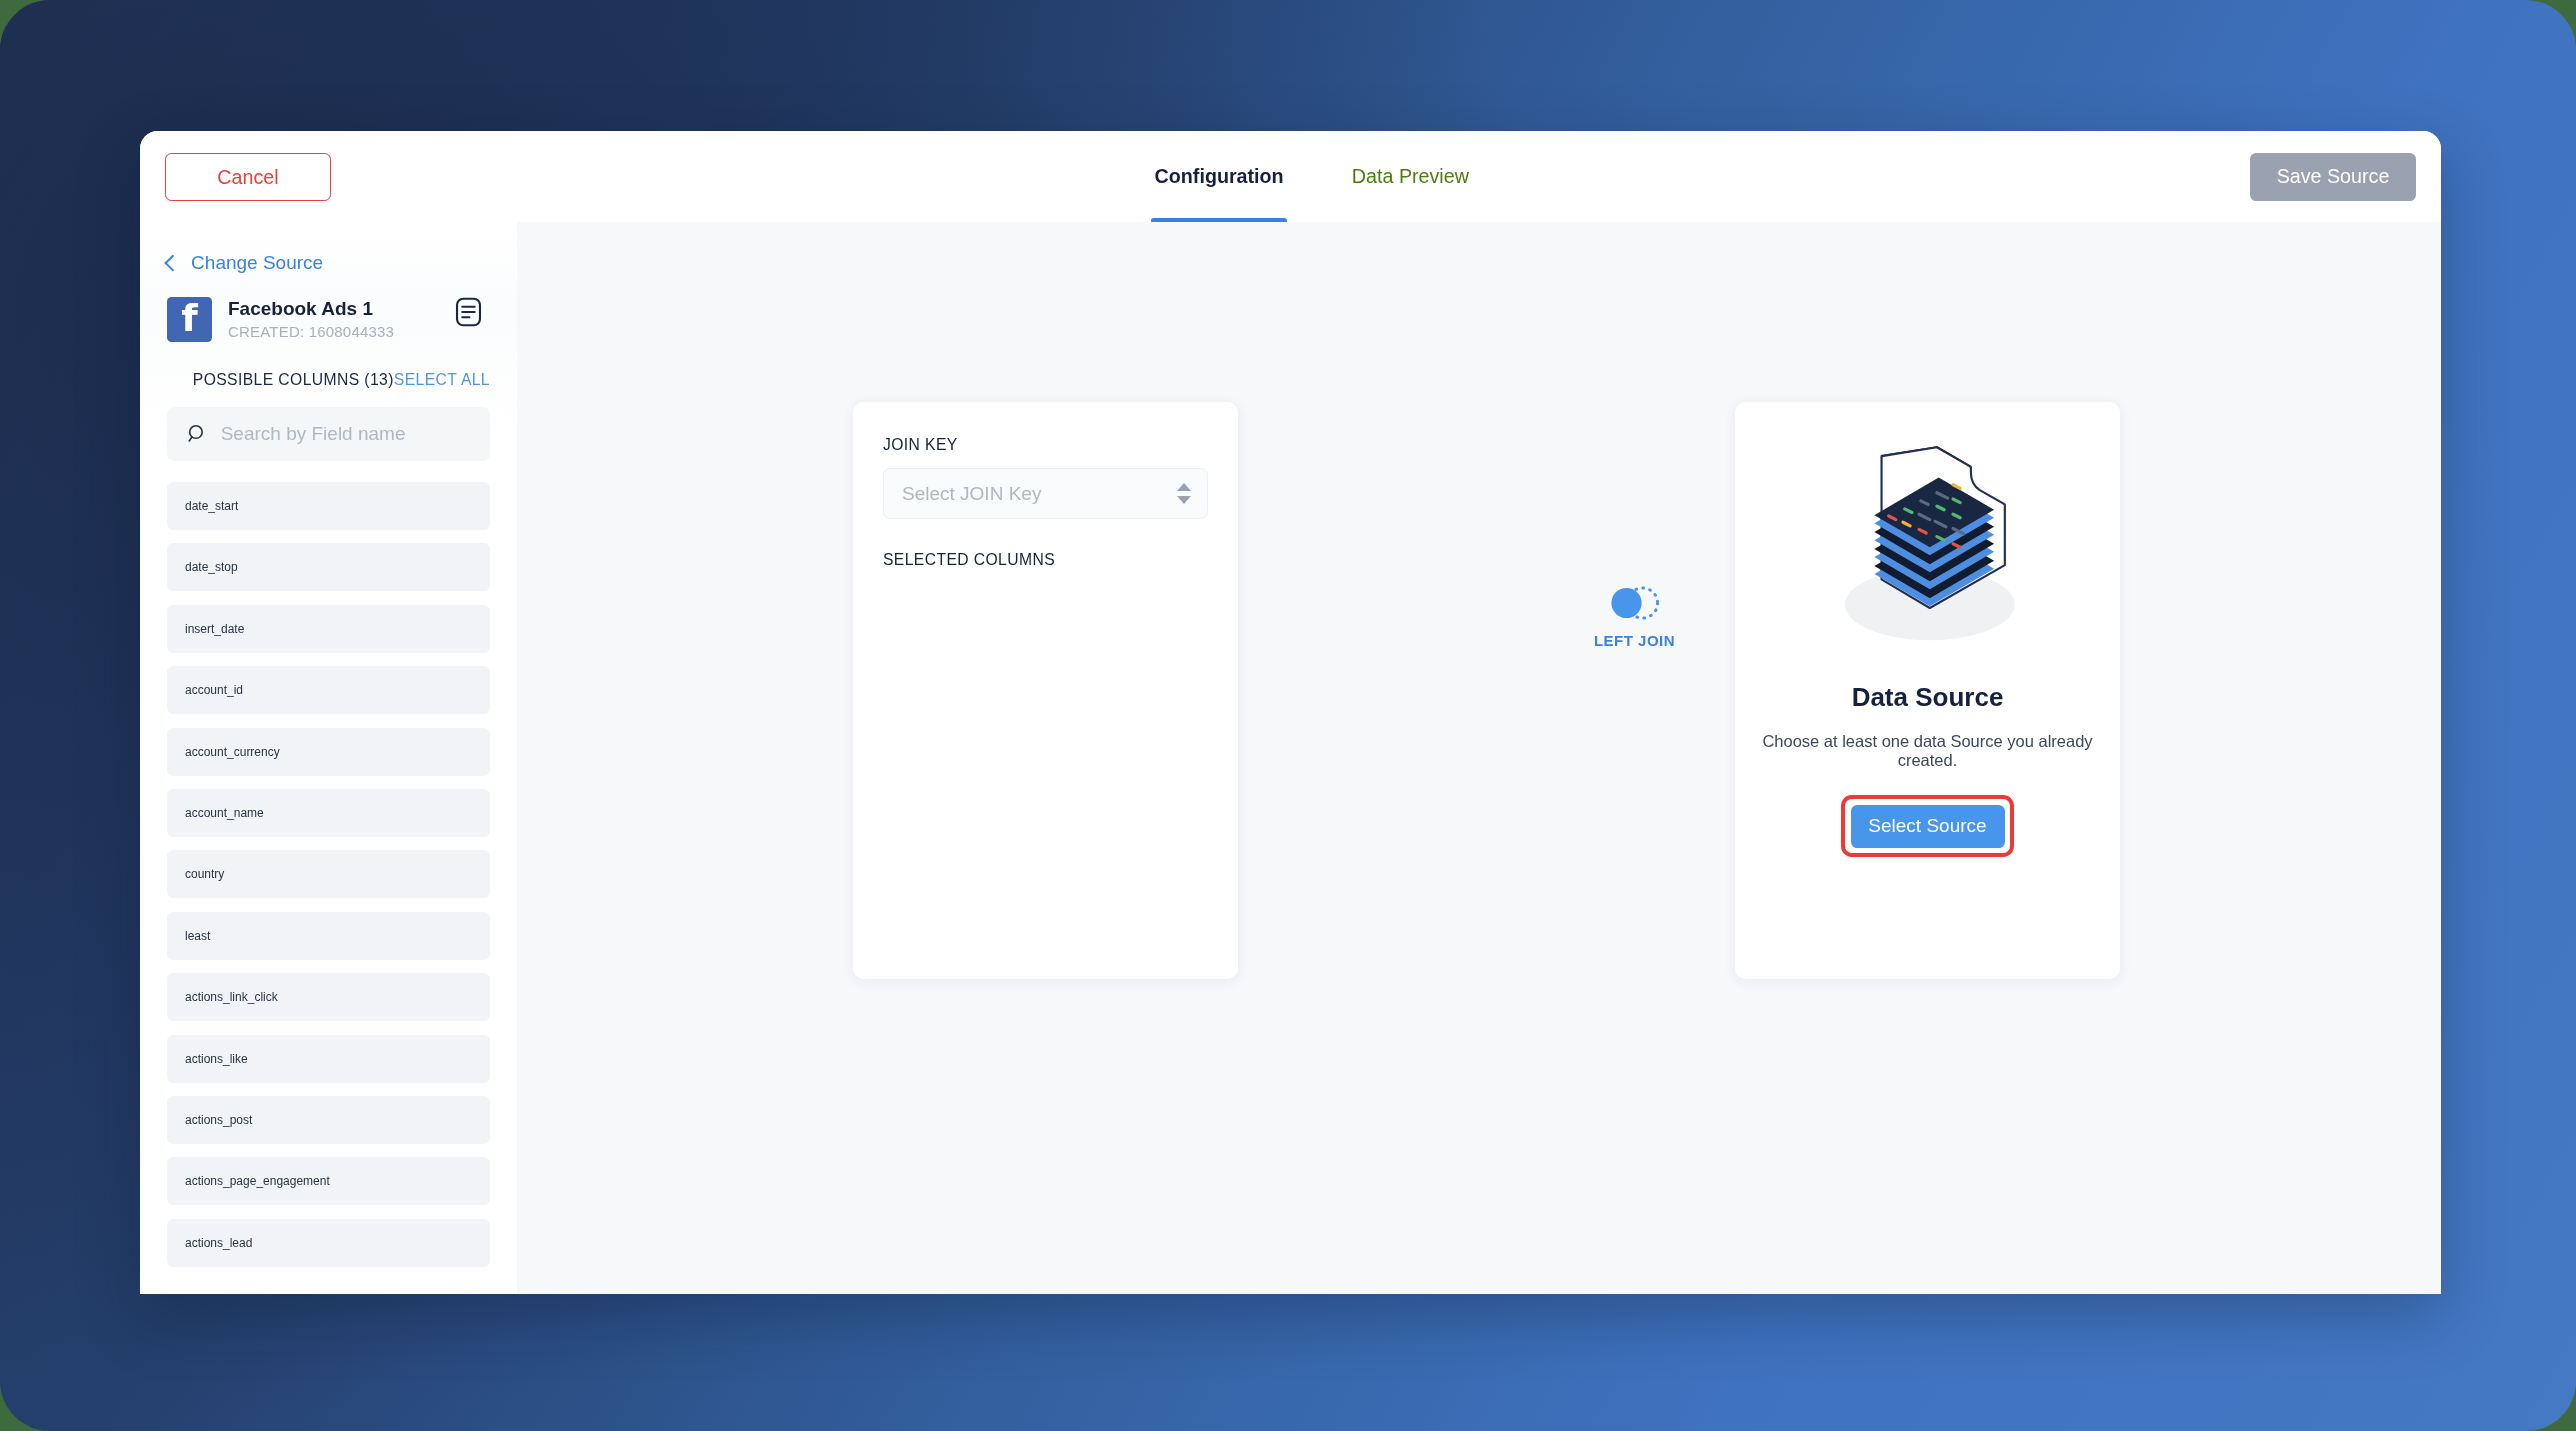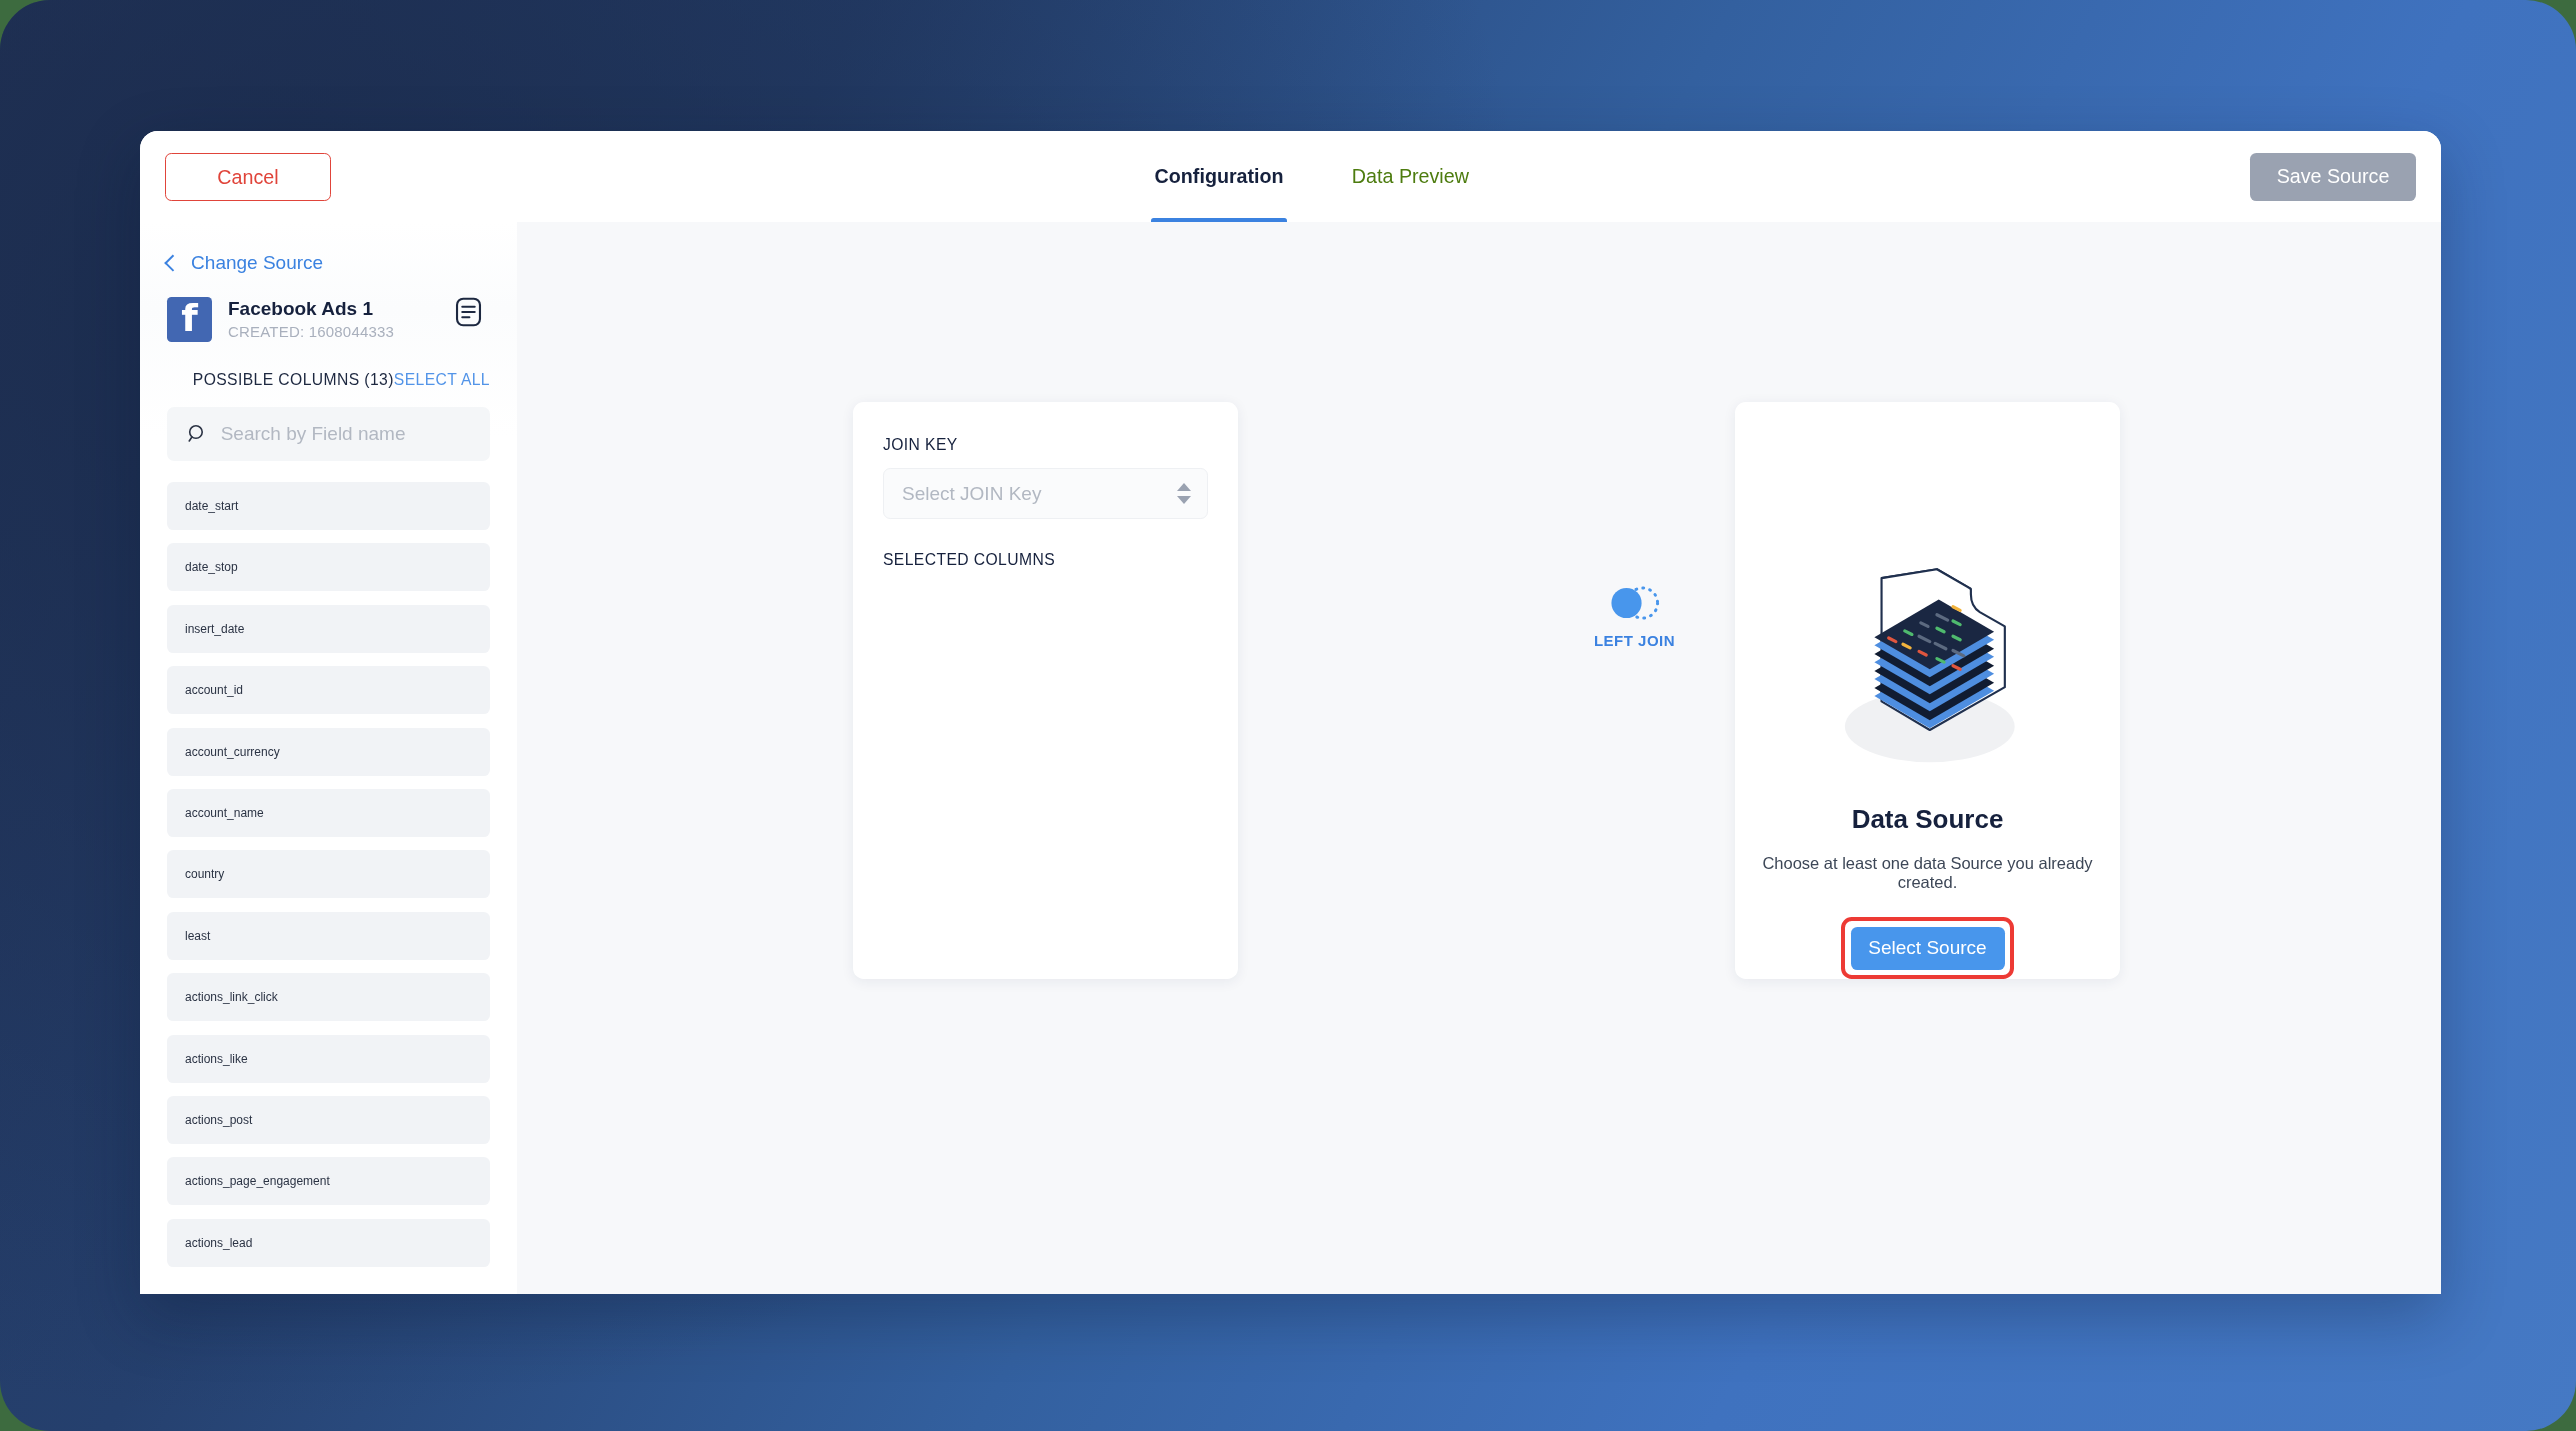--- a/index.html
+++ b/index.html
@@ -342,21 +342,20 @@
   }
 
   .source-card {
     left: 1218px;
     top: 180px;
     width: 385px;
     height: 577px;
     display: flex;
     flex-direction: column;
     align-items: center;
-    justify-content: flex-end;
   }
   .illus { margin-top: 27px; }
   .ds-title {
     font-size: 26px;
     font-weight: bold;
     color: #16213d;
     margin-top: 19.7px;
   }
   .ds-sub {
     font-size: 16.5px;

